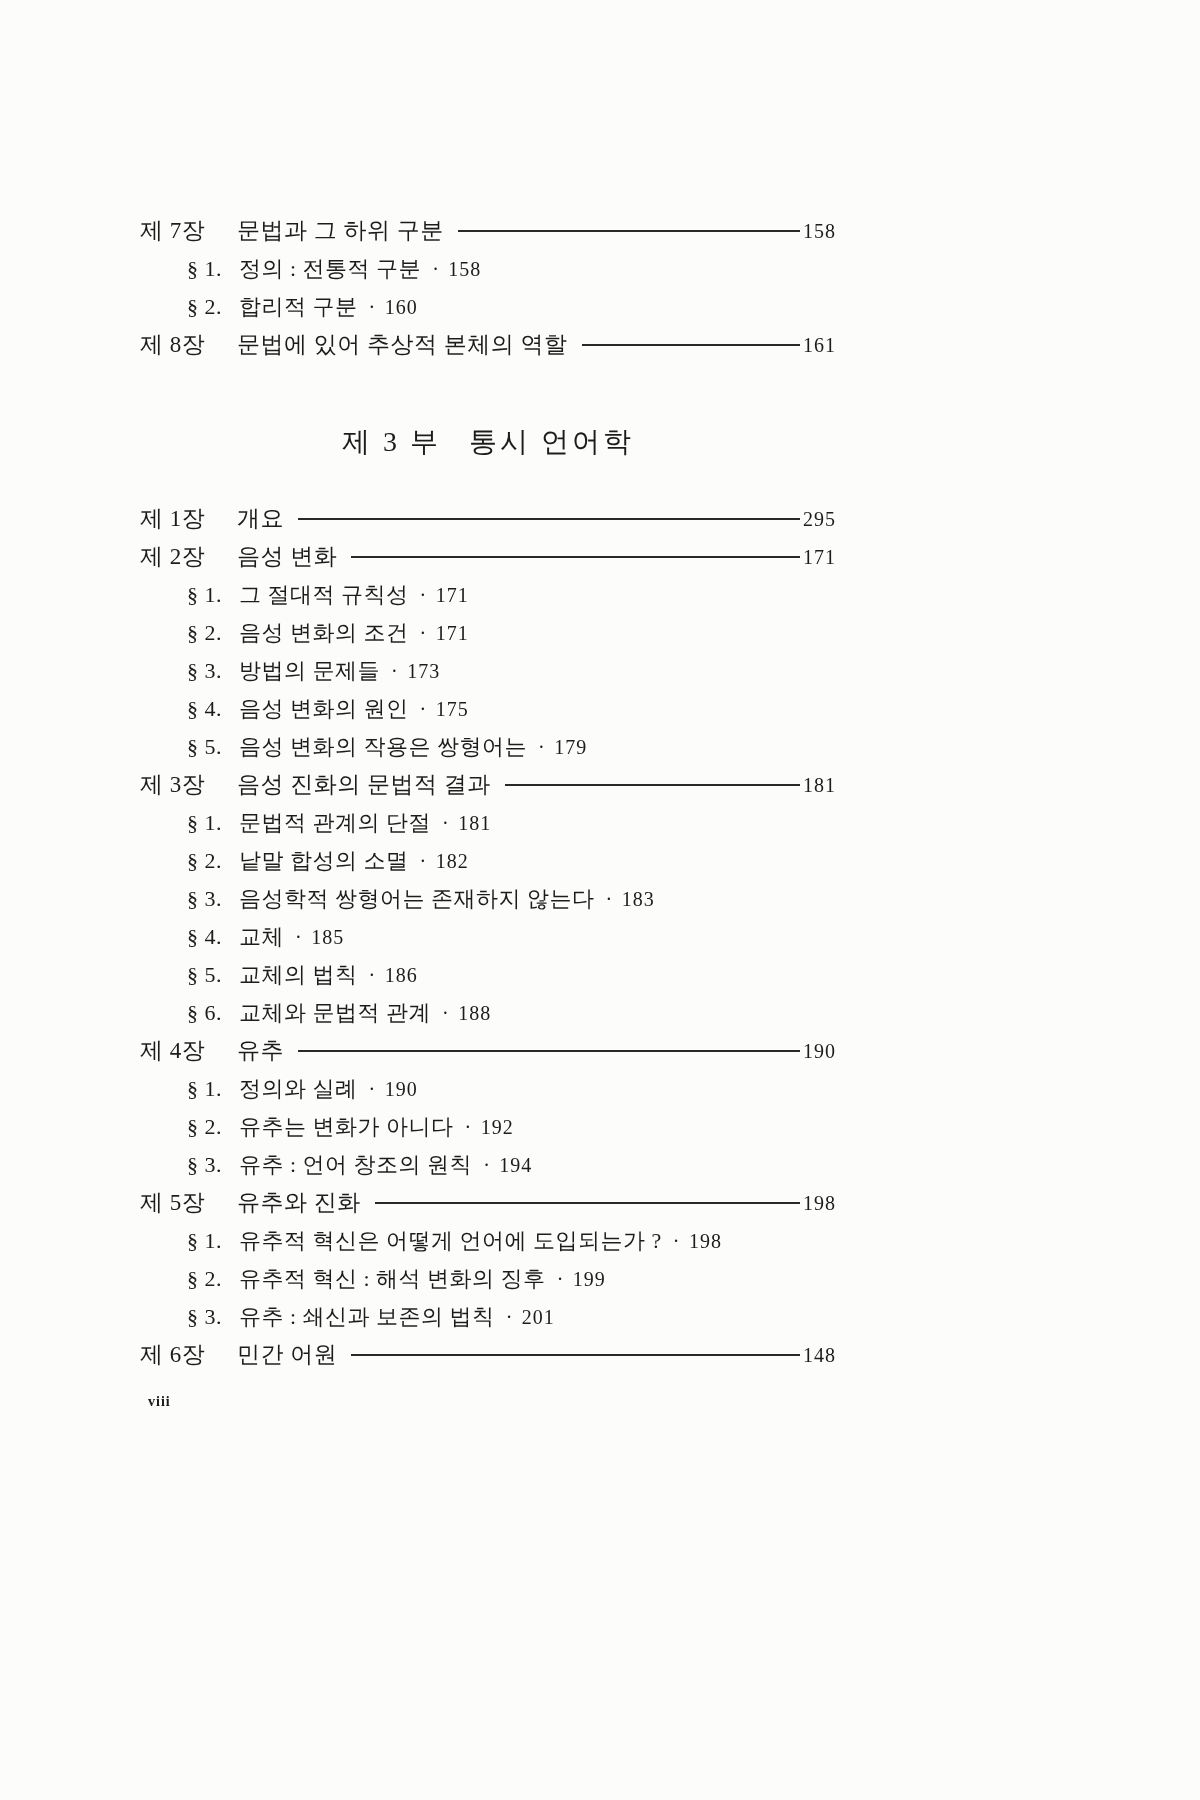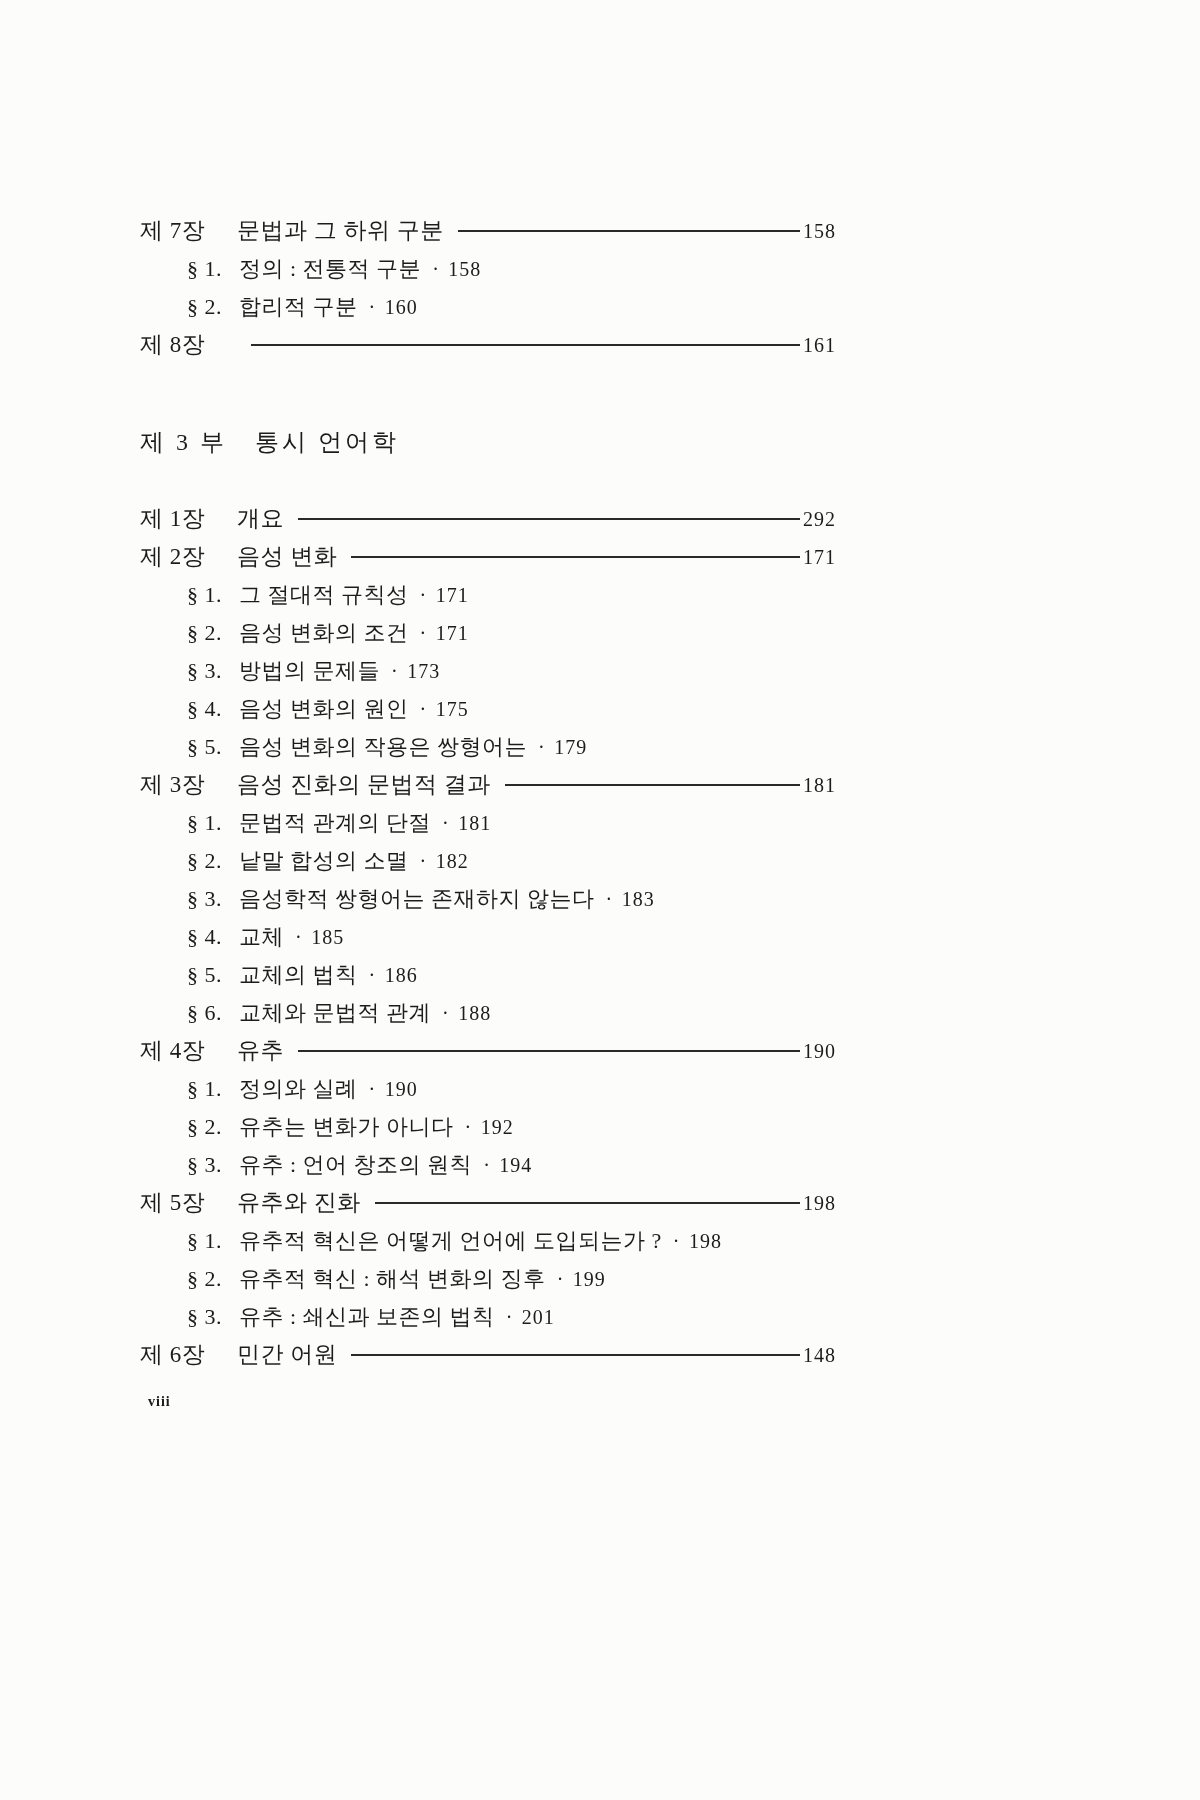--- a/index.html
+++ b/index.html
@@ -43,21 +43,22 @@
     align-items: baseline;
     font-size: 22px;
     line-height: 38px;
     padding-left: 47px;
     letter-spacing: 0.5px;
     white-space: nowrap;
   }
   .section-label { flex: 0 0 52px; }
   .section-sep { margin: 0 9px 0 11px; font-size: 20px; }
   .part-heading {
-    font-size: 24px;
+    text-align: center;
+    font-size: 28px;
     line-height: 44px;
     margin: 56px 0 36px 0;
     letter-spacing: 3px;
   }
   .part-prefix { margin-right: 28px; }
   .footer {
     margin-top: 20px;
     padding-left: 8px;
     font-size: 14px;
     font-weight: bold;
@@ -82,29 +83,30 @@
         <span class="section-page pagenum">158</span>
       </div>
       <div class="section-row">
         <span class="section-label">§ 2.</span>
         <span class="section-title">합리적 구분</span>
         <span class="section-sep">·</span>
         <span class="section-page pagenum">160</span>
       </div>
       <div class="chapter-row">
         <span class="chapter-label">제 8장</span>
+        <span class="chapter-title">문법에 있어 추상적 본체의 역할</span>
         <span class="leader"></span>
         <span class="chapter-page pagenum">161</span>
       </div>
       <div class="part-heading"><span class="part-prefix">제 3 부</span><span class="part-title">통시 언어학</span></div>
       <div class="chapter-row">
         <span class="chapter-label">제 1장</span>
         <span class="chapter-title">개요</span>
         <span class="leader"></span>
-        <span class="chapter-page pagenum">292</span>
+        <span class="chapter-page pagenum">295</span>
       </div>
       <div class="chapter-row">
         <span class="chapter-label">제 2장</span>
         <span class="chapter-title">음성 변화</span>
         <span class="leader"></span>
         <span class="chapter-page pagenum">171</span>
       </div>
       <div class="section-row">
         <span class="section-label">§ 1.</span>
         <span class="section-title">그 절대적 규칙성</span>

